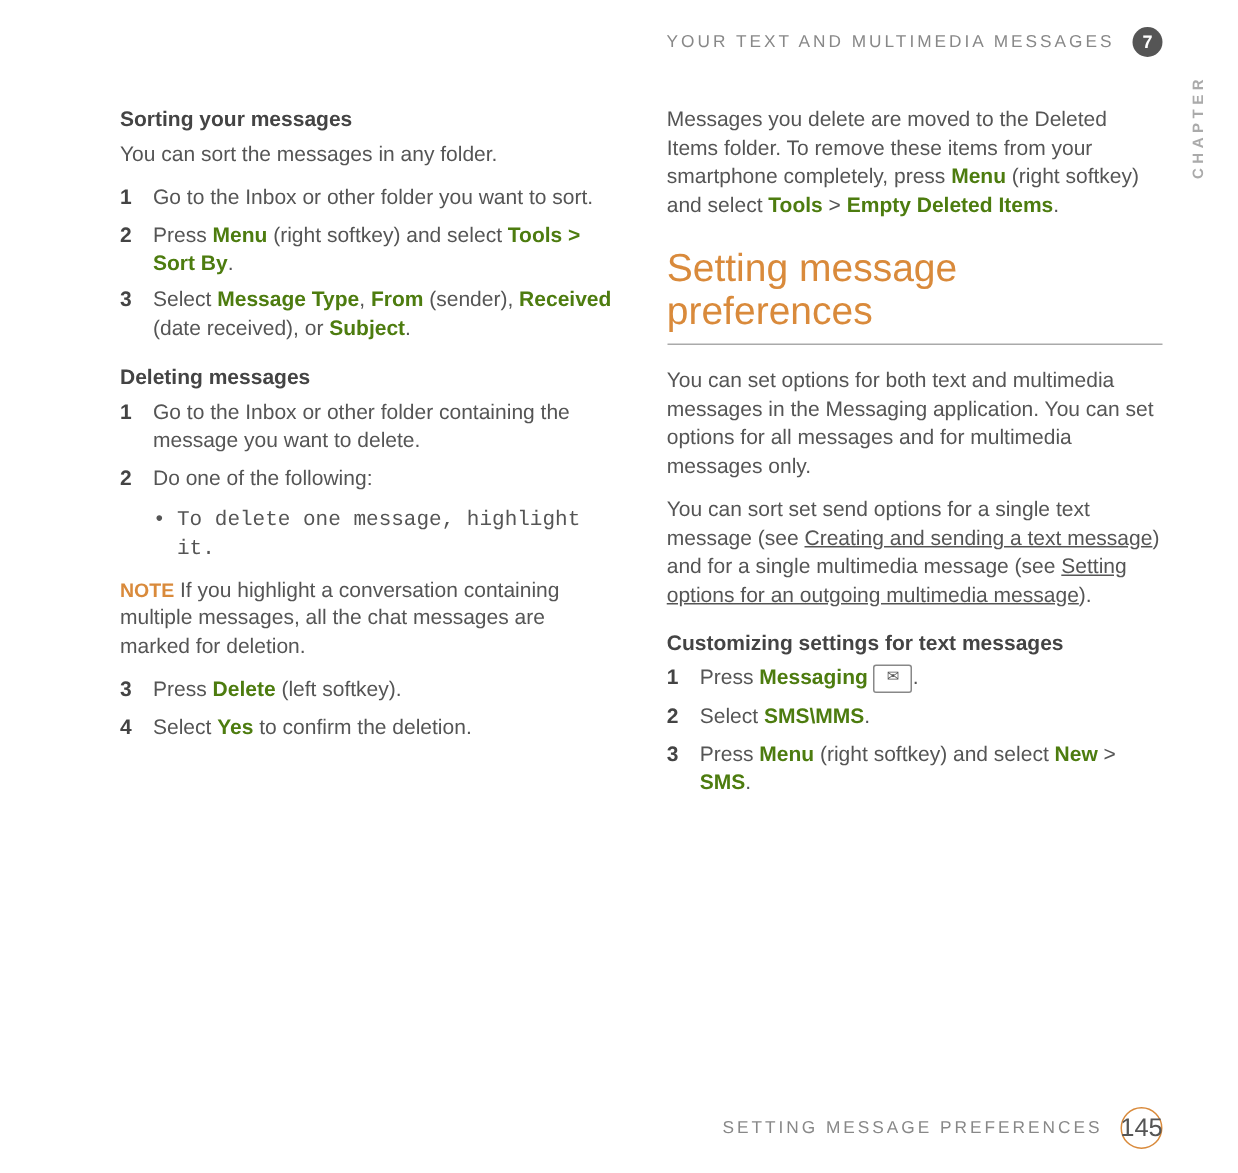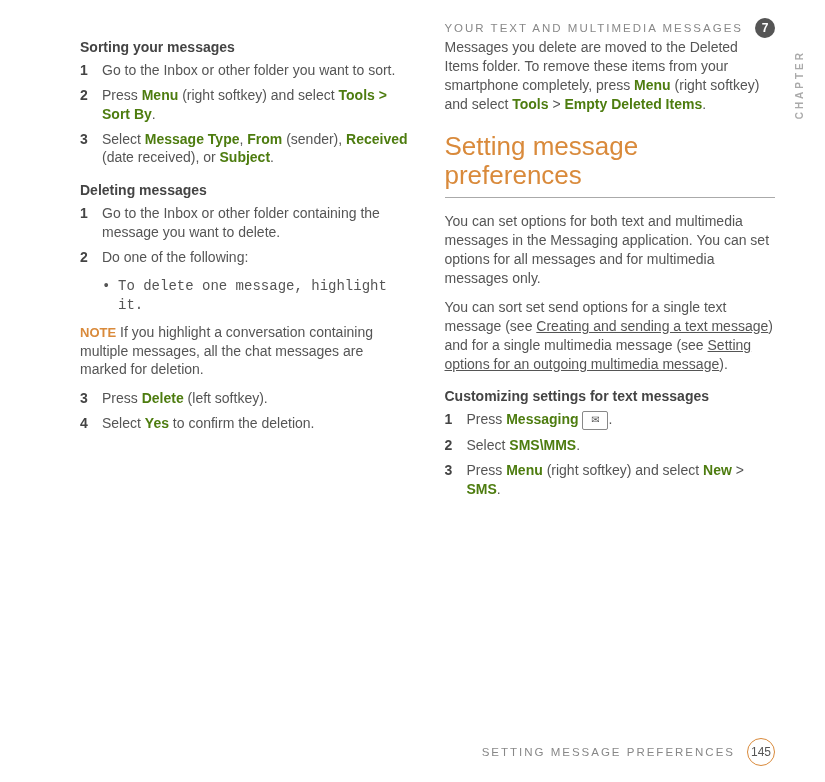--- a/index.html
+++ b/index.html
@@ -18,20 +18,21 @@
     position: relative;
     height: 100%;
   }
   .header {
     display: flex;
     justify-content: flex-end;
     align-items: center;
     letter-spacing: 2px;
     font-size: 11.5px;
     color: #888;
+    margin-bottom: 32px;
   }
   .chapter-badge {
     width: 20px;
     height: 20px;
     border-radius: 50%;
     background: #555;
     color: #fff;
     font-size: 12px;
     font-weight: bold;
     display: flex;
@@ -145,21 +146,21 @@
     letter-spacing: 2px;
     font-size: 11.5px;
     color: #888;
   }
   .page-badge {
     width: 26px;
     height: 26px;
     border-radius: 50%;
     border: 1px solid #d98a3b;
     color: #555;
-    font-size: 12px;
+    font-size: 17px;
     display: flex;
     align-items: center;
     justify-content: center;
     margin-left: 12px;
     letter-spacing: 0;
   }
 </style>
 </head>
 <body>
 
@@ -167,20 +168,21 @@
   <div class="header">
     <span>YOUR TEXT AND MULTIMEDIA MESSAGES</span>
     <span class="chapter-badge">7</span>
   </div>
   <div class="chapter-vertical">CHAPTER</div>
 
   <div class="columns">
 
     <div class="col">
       <h3 class="bold-heading">Sorting your messages</h3>
+      <p>You can sort the messages in any folder.</p>
 
       <ol class="numbered">
         <li><span class="num">1</span><span>Go to the Inbox or other folder you want to sort.</span></li>
         <li><span class="num">2</span>
           <span>Press </span><b>Menu</b><span> (right softkey) and select </span><b>Tools &gt; Sort By</b><span>.</span>
         </li>
         <li><span class="num">3</span>
           <span>Select </span><b>Message Type</b><span>, </span><b>From</b><span> (sender), </span><b>Received</b><span> (date received), or </span><b>Subject</b><span>.</span>
         </li>
       </ol>

